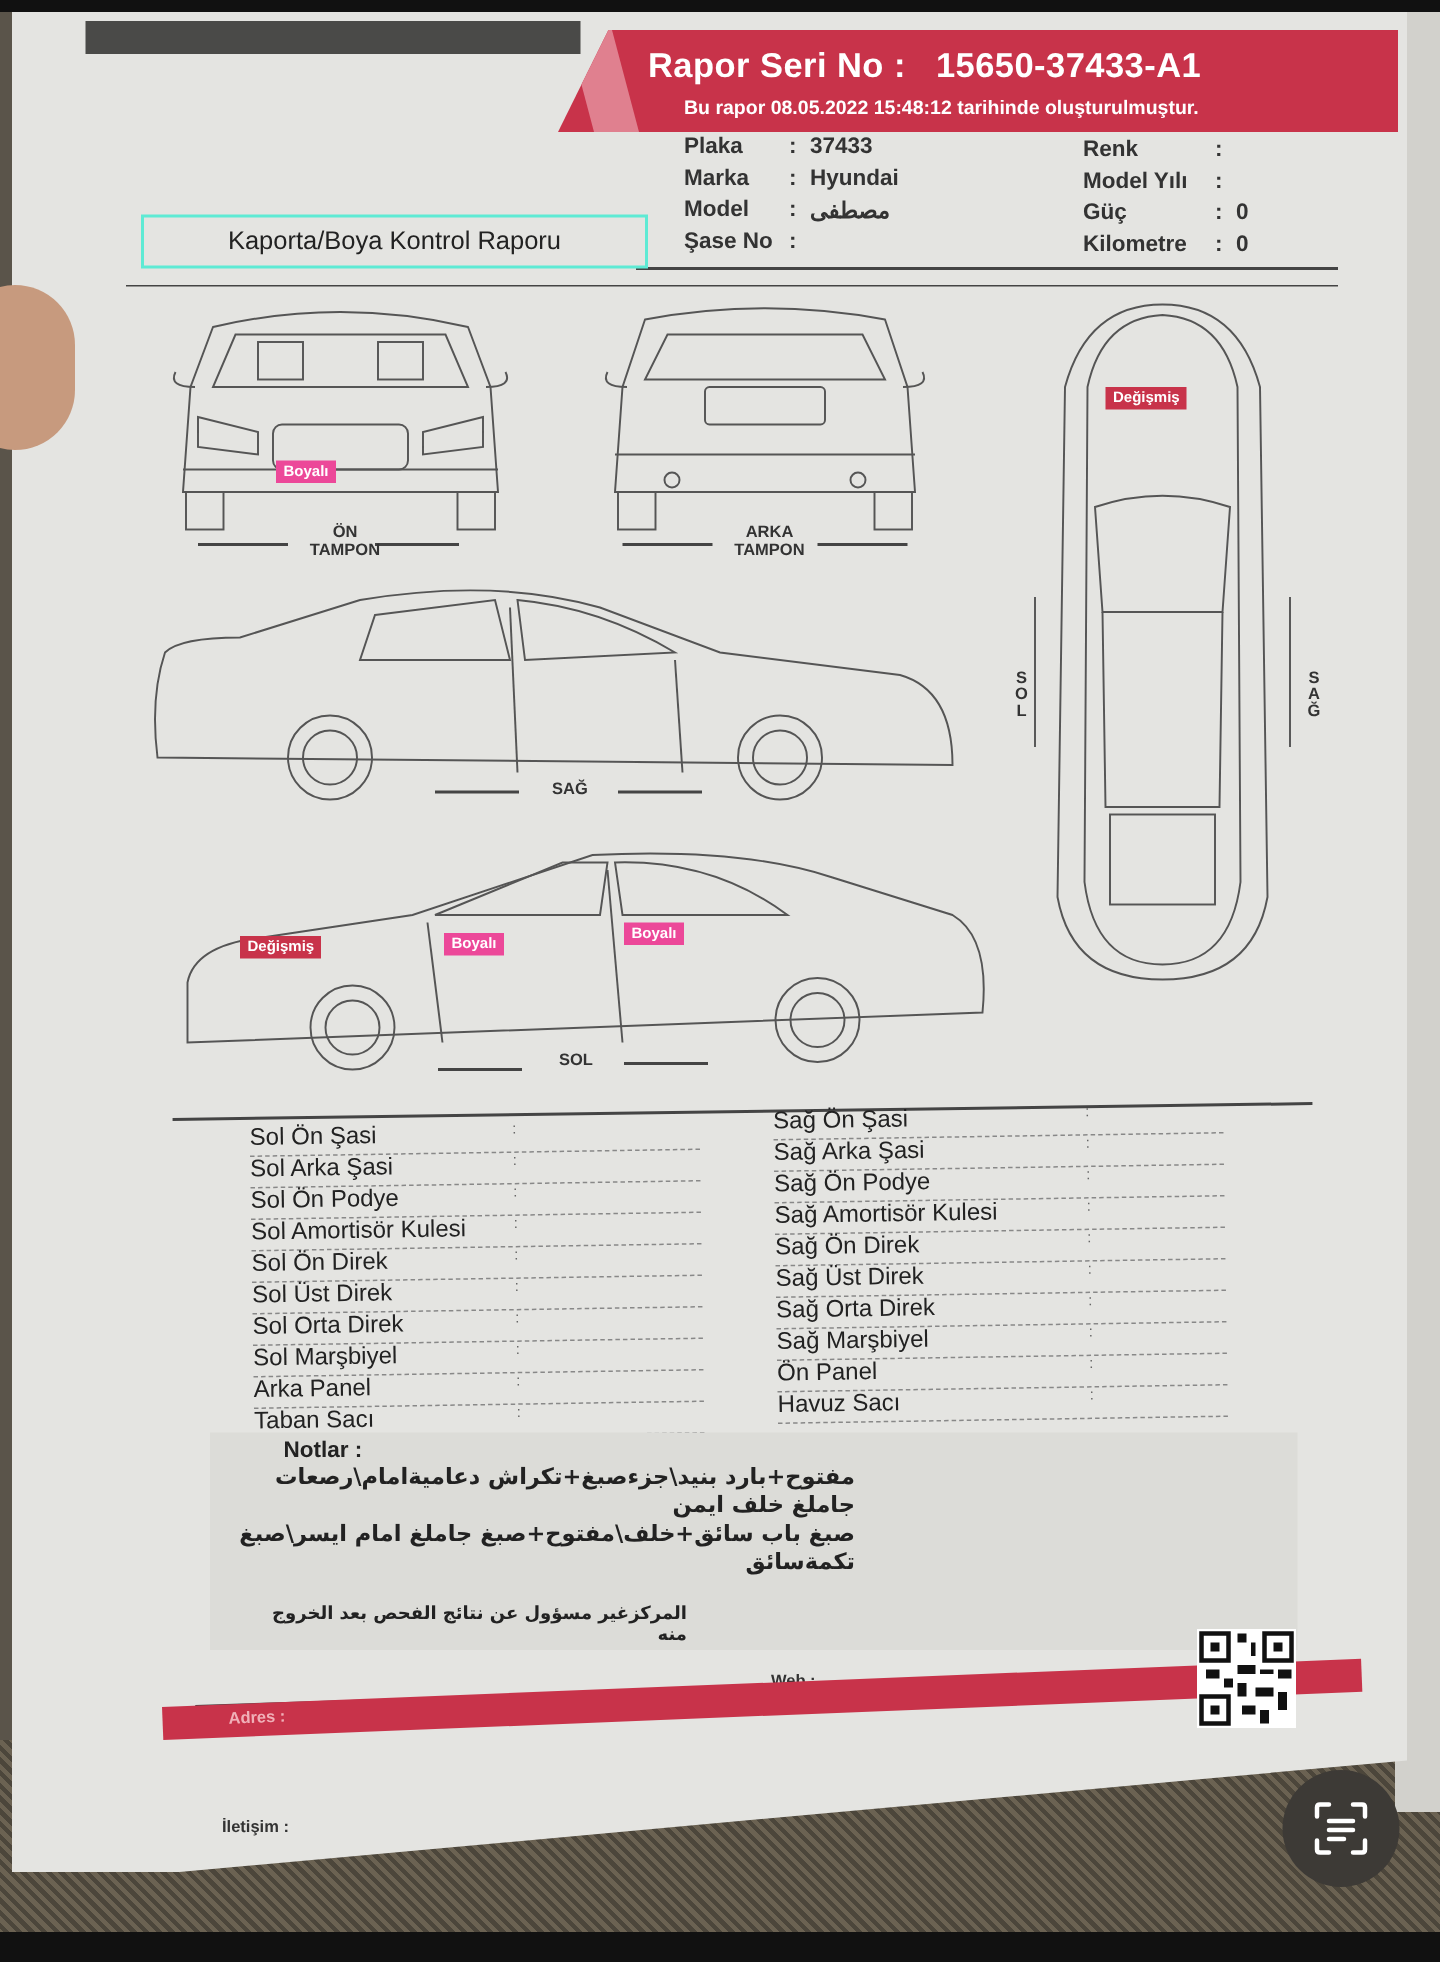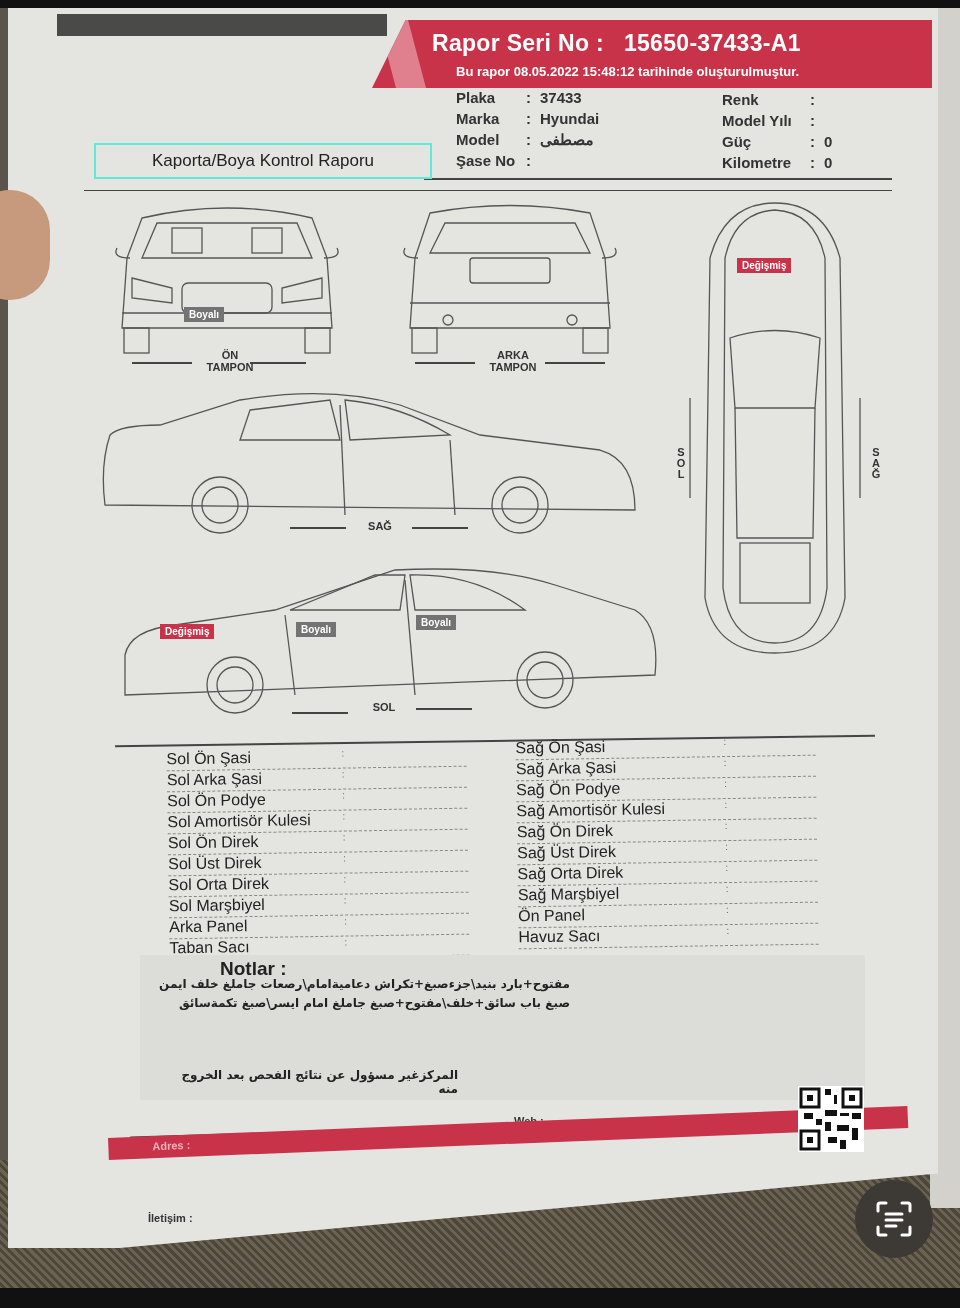--- a/index.html
+++ b/index.html
@@ -18,30 +18,30 @@
   .rapor-no .num{margin-left:20px;}
   .rapor-date{position:absolute;left:456px;top:64px;color:#fff;font-size:13px;font-weight:bold;}
   .info{position:absolute;font-size:15px;font-weight:bold;color:#333;}
   .info .row{height:21px;display:flex;}
   .info .k{width:70px;}
   .info .c{width:14px;}
   .title-box{position:absolute;left:70px;top:143px;width:334px;height:32px;border:2px solid #5eead4;display:flex;align-items:center;justify-content:center;font-size:17px;font-weight:normal;color:#222;margin-left:24px;}
   .hline{position:absolute;height:2px;background:#444;}
   .diagram{position:absolute;}
   .tag{position:absolute;color:#fff;font-size:10px;font-weight:bold;padding:2px 5px;}
-  .tag.blue{background:#737373;}
+  .tag.blue{background:#ec4899;}
   .tag.red{background:#c8334a;}
   .cap{position:absolute;font-size:11px;font-weight:bold;color:#333;text-align:center;}
   .vcap{position:absolute;font-size:11px;font-weight:bold;color:#333;width:10px;text-align:center;line-height:11px;}
   .parts{position:absolute;font-size:16px;color:#222;}
   .parts .p{height:20px;position:relative;width:300px;border-bottom:1px dashed #888;}
   .parts .p .colon{position:absolute;left:175px;top:0;font-size:10px;color:#666;}
-  .notes-label{position:absolute;left:220px;top:958px;font-size:19px;font-weight:bold;color:#222;}
+  .notes-label{position:absolute;left:189px;top:958px;font-size:15px;font-weight:bold;color:#222;}
   .notes-box{position:absolute;left:140px;top:955px;width:725px;height:145px;background:#dcdcd8;}
-  .notes-text{position:absolute;left:150px;top:975px;width:420px;direction:rtl;text-align:right;font-size:12px;font-weight:bold;color:#222;line-height:19px;font-family:"DejaVu Sans",sans-serif;}
+  .notes-text{position:absolute;left:150px;top:975px;width:420px;direction:rtl;text-align:right;font-size:15px;font-weight:bold;color:#222;line-height:19px;font-family:"DejaVu Sans",sans-serif;}
   .disclaimer{position:absolute;left:158px;top:1068px;width:300px;direction:rtl;text-align:right;font-size:12px;font-weight:bold;color:#222;font-family:"DejaVu Sans",sans-serif;}
   .footer-lbl{position:absolute;font-size:11px;font-weight:bold;color:#333;}
   .redfoot{position:absolute;left:108px;top:1138px;width:800px;height:22px;background:#c8334a;transform:rotate(-2.3deg);transform-origin:left top;}
   .redfoot span{position:absolute;left:44px;top:4px;color:#f0b0b8;font-size:11px;font-weight:bold;}
   .qr{position:absolute;left:798px;top:1086px;width:66px;height:66px;background:#fff;}
   .scan-btn{position:absolute;left:855px;top:1180px;width:78px;height:78px;border-radius:40px;background:#3d3a36;display:flex;align-items:center;justify-content:center;}
 </style>
 </head>
 <body>
 

